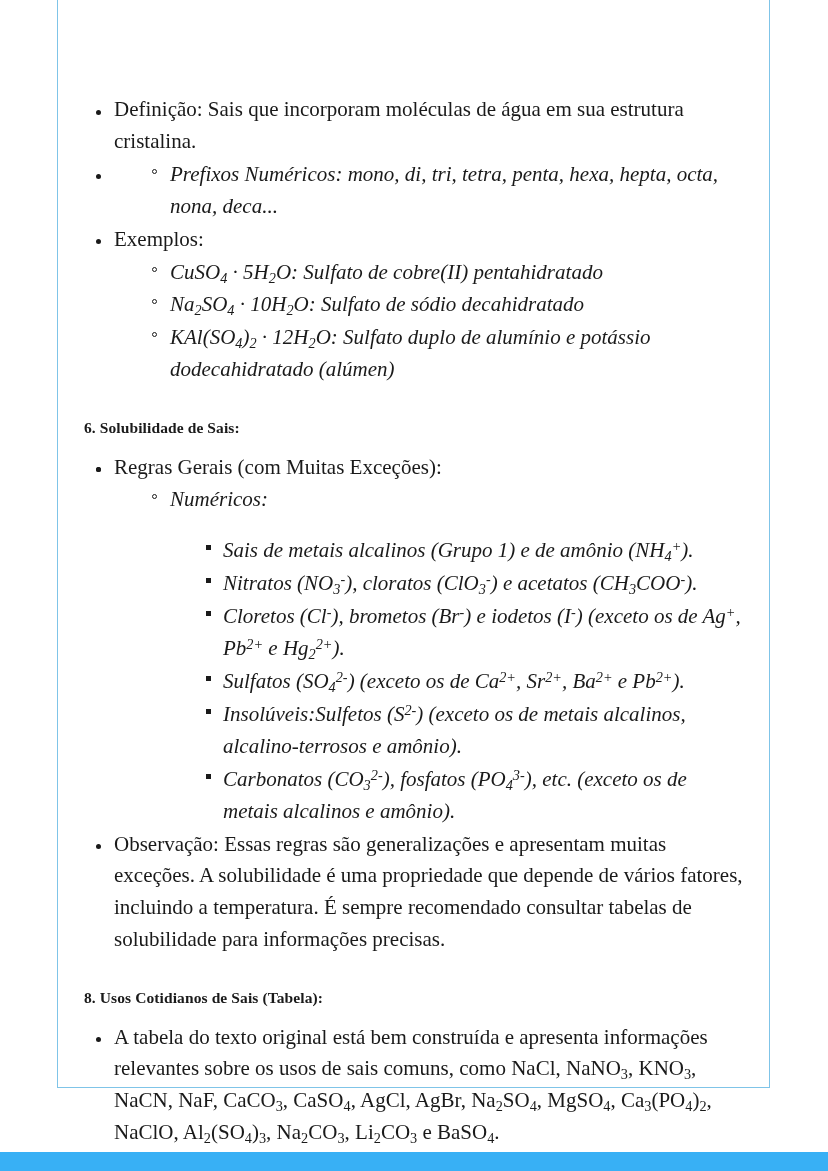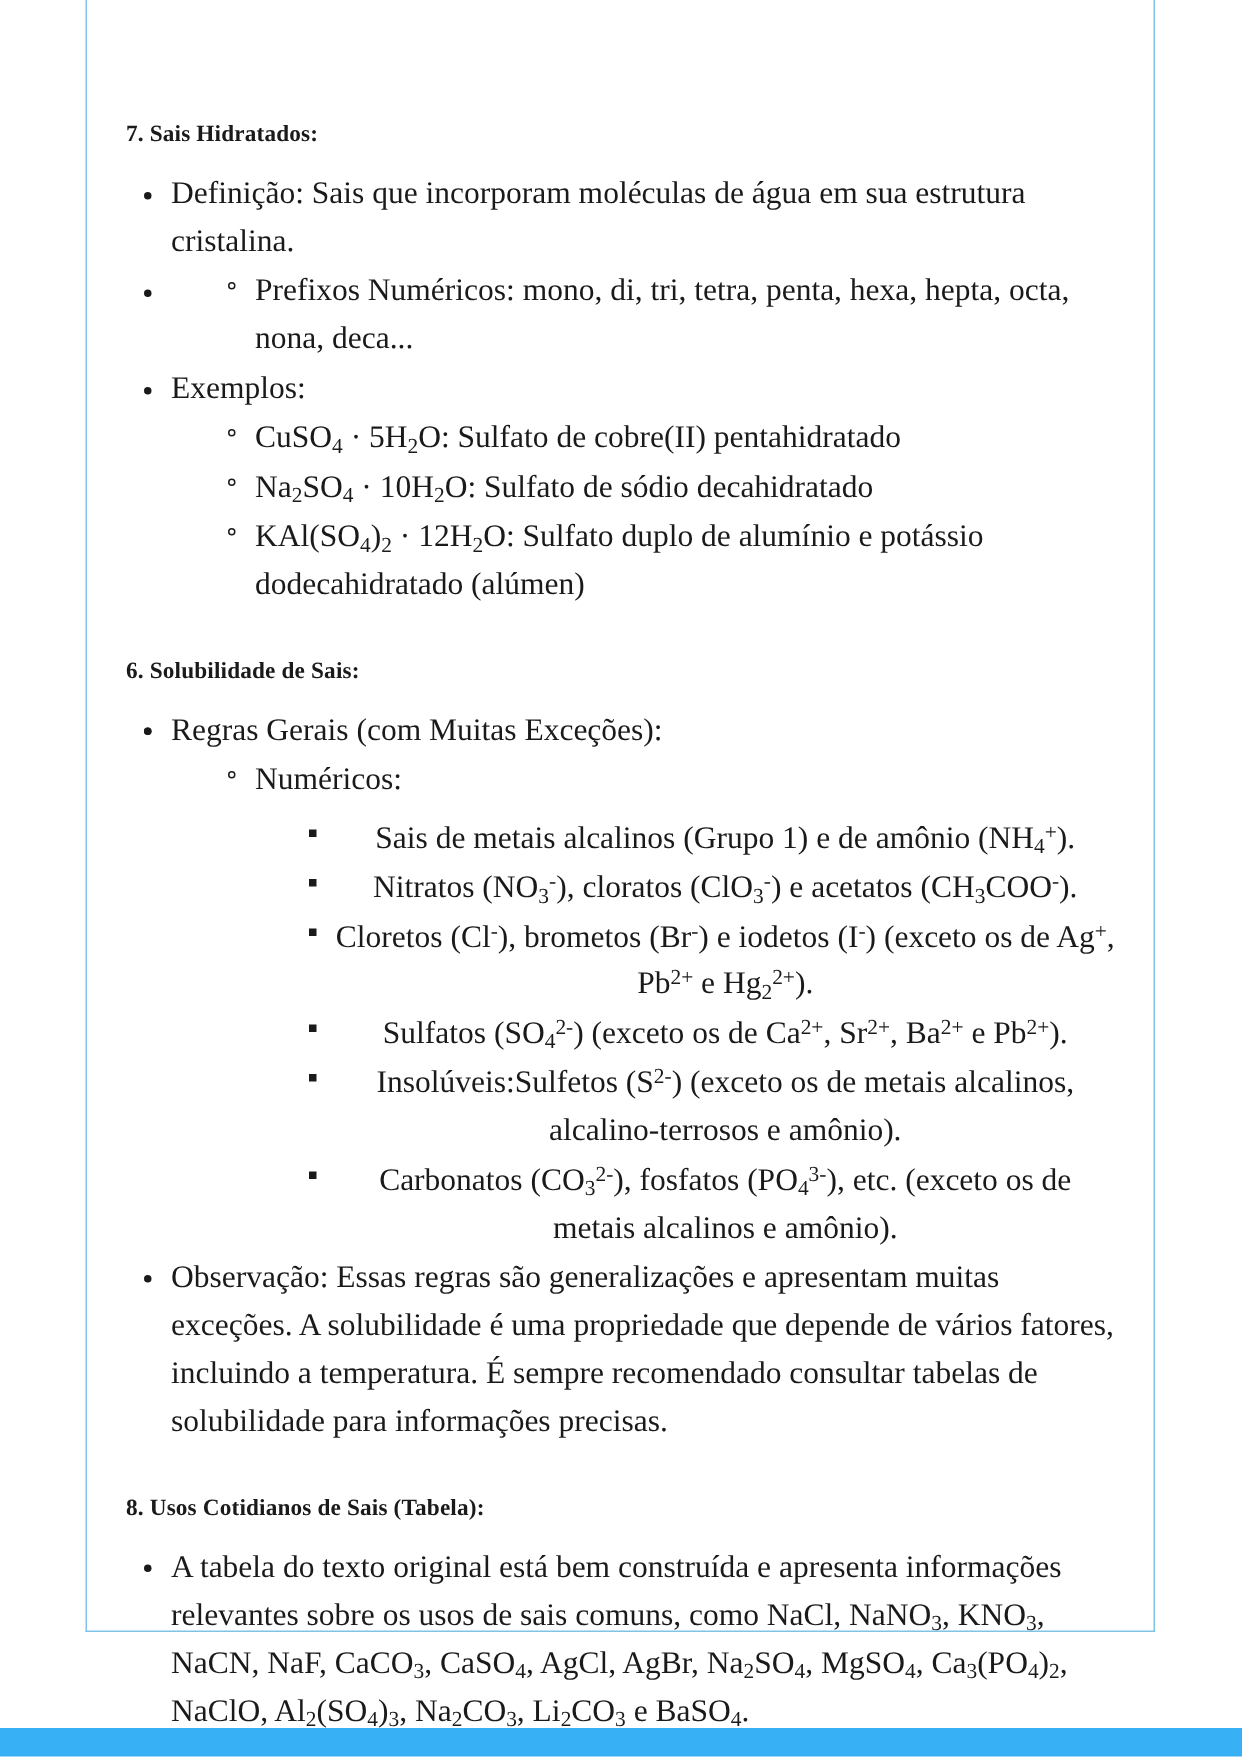--- a/index.html
+++ b/index.html
@@ -99,45 +99,44 @@
     background: transparent;
     margin-top: 9px;
   }
   .mk-square {
     display: inline-block;
     width: 5px; height: 5px;
     background: #1a1a1a;
     margin-top: 9px;
   }
 
-  li.li2, li.li3 { margin-left: 28px; }
+  li.li2, li.li3 { margin-left: 28px; font-style: italic; }
 
   
   li.li1 > ul.lvl2 { margin-top: 1px; }
-  li.li2 > ul.lvl3 { margin-top: 7px; text-align: center; }
+  li.li2 > ul.lvl3 { margin-top: 19px; }
 
   sub { font-size: .68em; line-height: 0; vertical-align: -0.26em; }
   sup { font-size: .68em; line-height: 0; vertical-align: 0.42em; }
 
   
   .bottom-bar {
     position: absolute;
     left: 0;
     bottom: 0;
     width: 828px;
     height: 19px;
     background: #38b0f5;
   }
 </style>
 </head>
 <body style="background: rgb(255, 255, 255);">
 
 <div class="page-sheet" style="border-color: rgb(127, 196, 232);">
   <div class="page-body">
-      <div class="sec-heading">7. Sais Hidratados:</div>
       <ul class="lvl1">
         <li class="li1"><span class="mk"><span class="mk-disc"></span></span><span>Definição: Sais que incorporam moléculas de água em sua estrutura cristalina.</span></li>
         <li class="li1"><span class="mk"><span class="mk-disc"></span></span><ul class="lvl2">
             <li class="li2"><span class="mk"><span class="mk-circle"></span></span><span>Prefixos Numéricos: mono, di, tri, tetra, penta, hexa, hepta, octa, nona, deca...</span></li>
           </ul></li>
         <li class="li1"><span class="mk"><span class="mk-disc"></span></span><span>Exemplos:</span><ul class="lvl2">
             <li class="li2"><span class="mk"><span class="mk-circle"></span></span><span>CuSO<sub>4</sub> · 5H<sub>2</sub>O: Sulfato de cobre(II) pentahidratado</span></li>
             <li class="li2"><span class="mk"><span class="mk-circle"></span></span><span>Na<sub>2</sub>SO<sub>4</sub> · 10H<sub>2</sub>O: Sulfato de sódio decahidratado</span></li>
             <li class="li2"><span class="mk"><span class="mk-circle"></span></span><span>KAl(SO<sub>4</sub>)<sub>2</sub> · 12H<sub>2</sub>O: Sulfato duplo de alumínio e potássio dodecahidratado (alúmen)</span></li>
           </ul></li>

